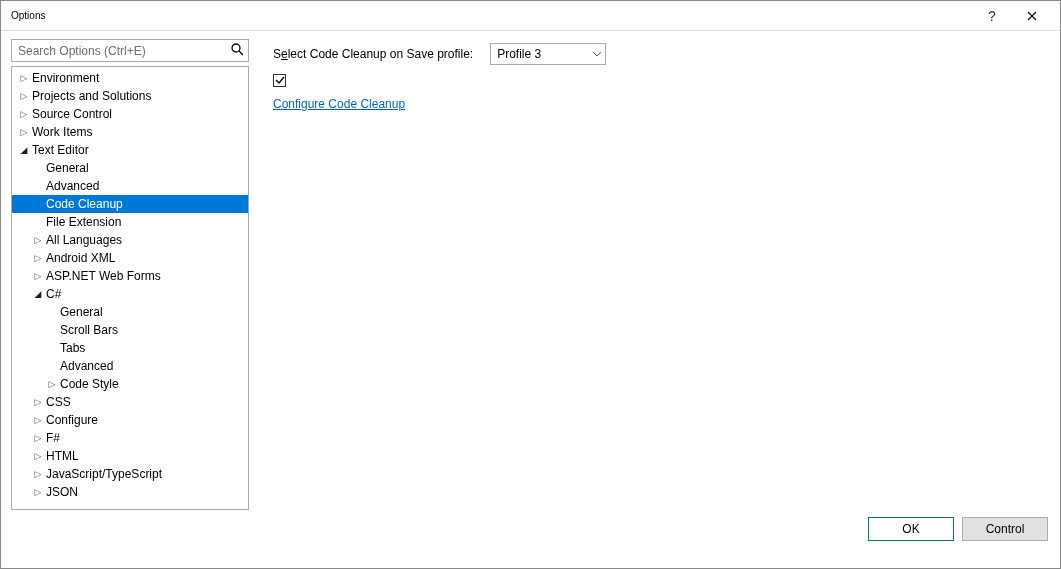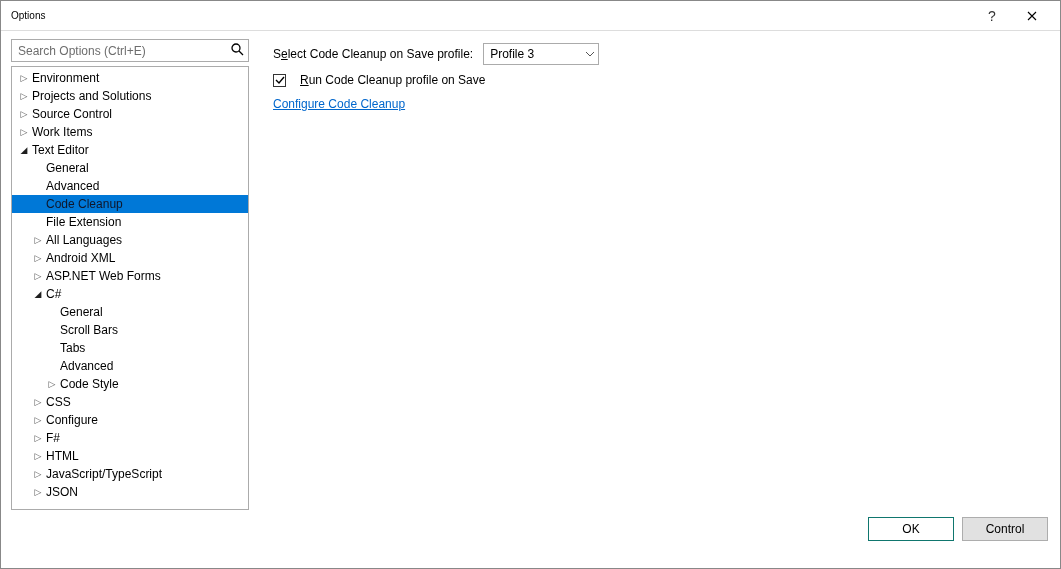--- a/index.html
+++ b/index.html
@@ -86,31 +86,31 @@
   .node .arrow {
     width: 12px;
     text-align: center;
     font-size: 9px;
     color: #595959;
     flex-shrink: 0;
   }
   .node .arrow.open { color: #1e1e1e; }
   .node.selected {
     background: #0078d7;
-    color: #0f172a;
+    color: #ffffff;
   }
   .node .label { padding-left: 2px; }
   .right {
     flex: 1;
     padding-top: 4px;
   }
   .row {
     display: flex;
     align-items: center;
-    gap: 10px;
+    gap: 17px;
     margin-bottom: 6px;
     height: 22px;
   }
   .row label { font-size: 12px; }
   .underline { text-decoration: underline; }
   .select {
     border: 1px solid #ababab;
     height: 22px;
     width: 116px;
     padding: 0 4px 0 6px;
@@ -296,21 +296,20 @@
             </svg>
         </span>
       </div>
     </div>
     <div class="row" style="height:18px;">
       <span class="checkbox">
         <svg width="10" height="10" viewBox="0 0 10 10">
             <path d="M1 5 L4 8 L9 2" stroke="#000" stroke-width="1.4" fill="none"></path>
           </svg>
       </span>
-      <label><span class="underline">R</span><span>un Code Cleanup profile on Save</span></label>
     </div>
     <div class="row" style="height:18px;">
       <a class="link">Configure Code Cleanup</a>
     </div>
   </div>
 </div>
 
 <div class="footer">
   <button class="button primary">OK</button>
   <button class="button">Control</button>

